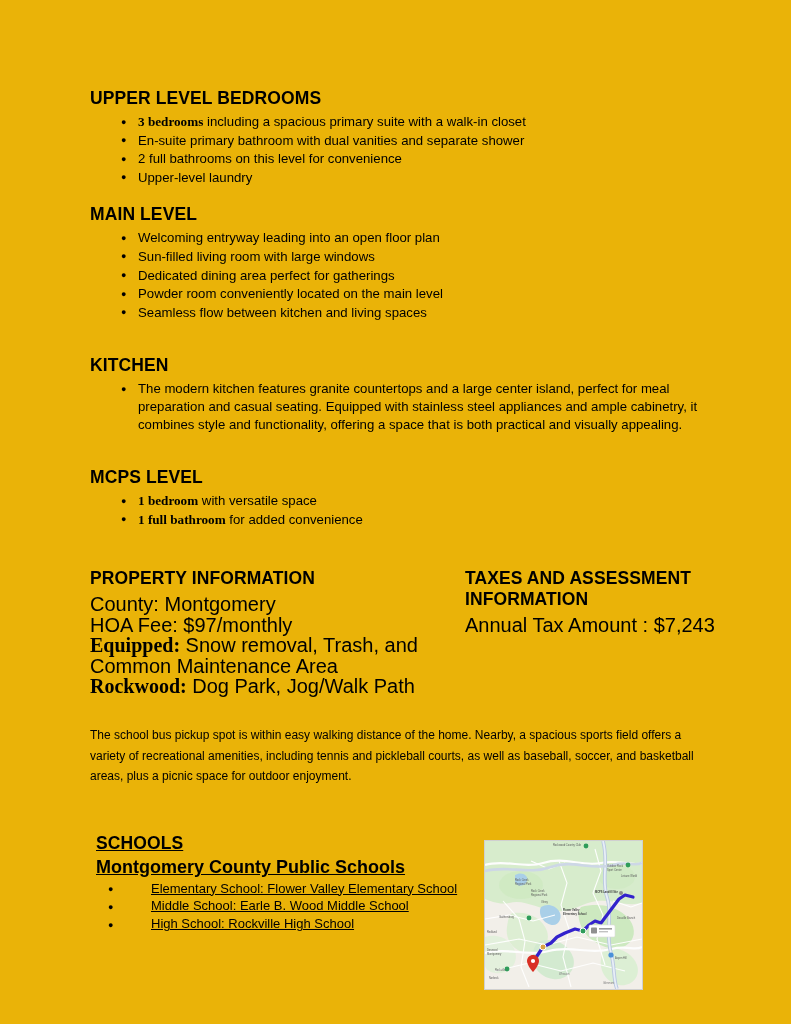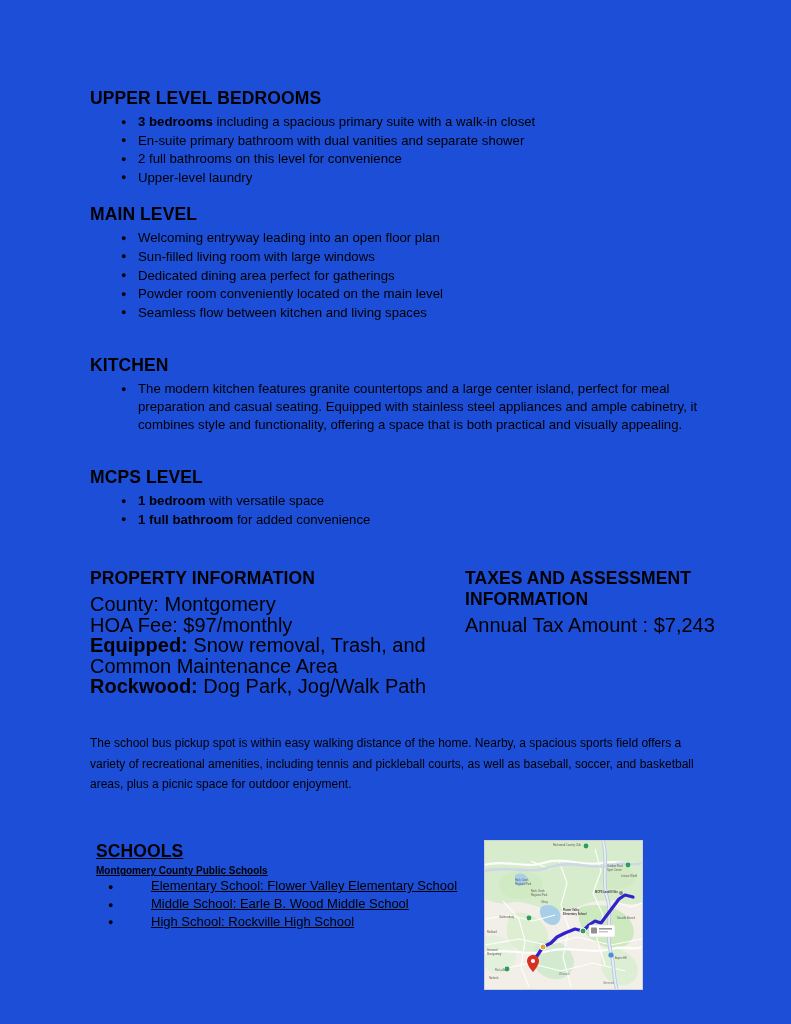--- a/index.html
+++ b/index.html
@@ -14,21 +14,21 @@
     position: relative;
     font-family: "Liberation Sans", sans-serif;
     color: #000000;
     overflow: hidden;
   }
   .page {
     position: absolute;
     left: 0; top: 0;
     width: 791px;
     height: 1024px;
-    background: #1d4ed8;
+    background: #eab308;
   }
   .content {
     position: absolute;
     left: 90px;
     top: 88px;
     width: 625px;
   }
 
   h2.section-heading {
     font-size: 17.5px;
@@ -56,42 +56,42 @@
     content: "\25CF";
     position: absolute;
     left: 31px;
     top: -0.5px;
     font-size: 9px;
     line-height: 18px;
   }
   ul.bullets.wide > li { padding-left: 55px; }
   ul.bullets.wide > li::before { left: 12px; }
 
-  li b, .b { font-weight: bold; }
+  li b, .b { font-weight: bold; font-family: Liberation Serif, serif; }
 
   .two-col {
     display: flex;
     align-items: flex-start;
   }
   .col-left { width: 375px; flex: none; }
   .col-right { flex: 1; }
   .col-right .section-heading { max-width: 240px; }
   .info-line {
     font-size: 20px;
     line-height: 20.5px;
   }
   .para {
     font-size: 12px;
     line-height: 20.8px;
     margin: 0;
   }
 
   .schools-block { padding-left: 6px; text-decoration: underline; }
   .subheading {
-    font-size: 10px;
+    font-size: 18px;
     font-weight: bold;
     margin: 0 0 1px 0;
     line-height: 1.3;
   }
   ul.schools-list > li {
     font-size: 13px;
     line-height: 16.8px;
   }
 
   
@@ -151,21 +151,21 @@
     </div>
 
     <div class="section" style="margin-bottom:40px">
       <h2 class="section-heading">MCPS LEVEL</h2>
       <ul class="bullets">
         <li><b class="b">1 bedroom</b><span> with versatile space</span></li>
         <li><b class="b">1 full bathroom</b><span> for added convenience</span></li>
       </ul>
     </div>
 
-    <div class="two-col" style="margin-bottom:36px">
+    <div class="two-col" style="margin-bottom:28px">
       <div class="col-left">
         <h2 class="section-heading" style="margin-bottom:5px">PROPERTY INFORMATION</h2>
         <div class="info-line">County: Montgomery</div>
         <div class="info-line">HOA Fee: $97/monthly</div>
         <div class="info-line"><b class="b">Equipped:</b><span> Snow removal, Trash, and</span></div>
         <div class="info-line">Common Maintenance Area</div>
         <div class="info-line"><b class="b">Rockwood:</b><span> Dog Park, Jog/Walk Path</span></div>
       </div>
       <div class="col-right">
         <h2 class="section-heading" style="margin-bottom:5px"><span>TAXES AND ASSESSMENT</span><br><span>INFORMATION</span></h2>

